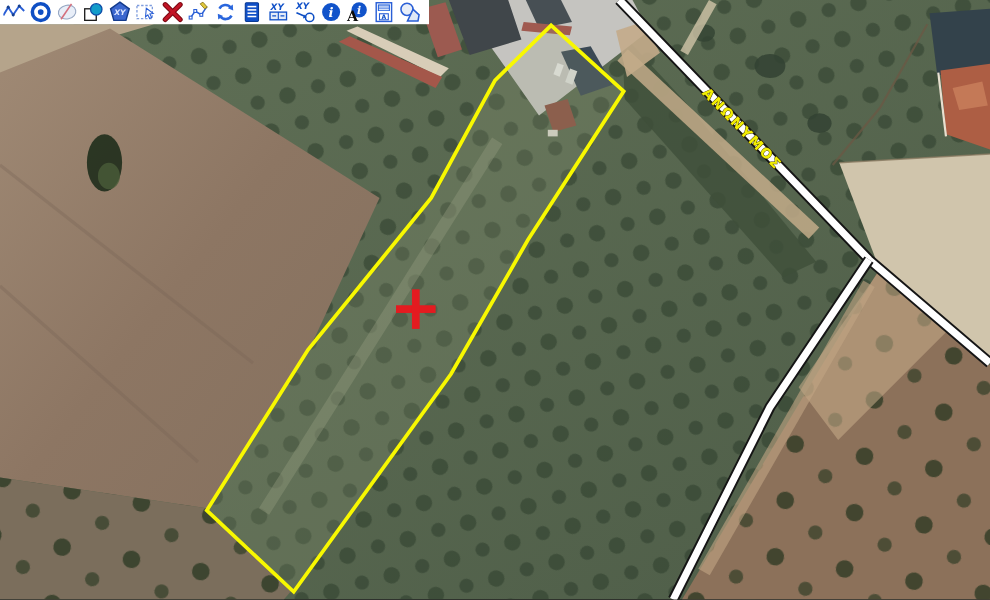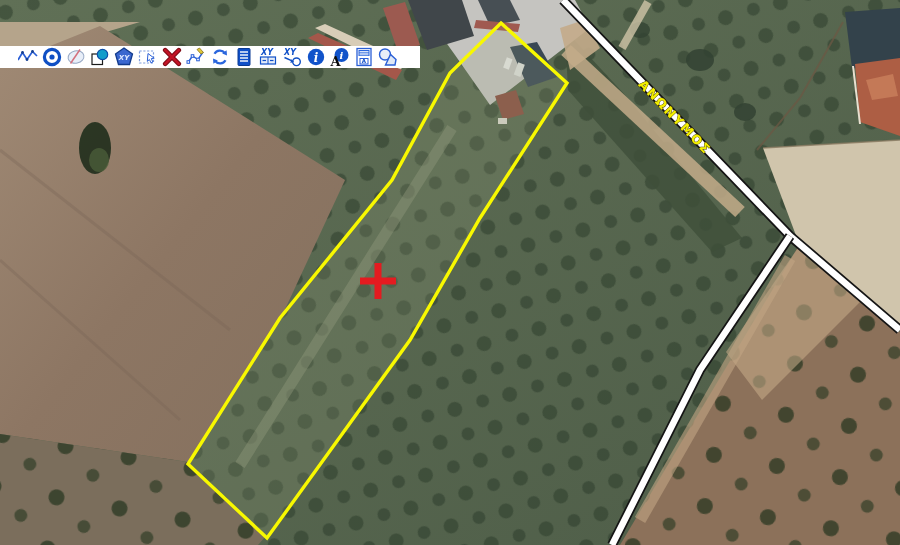--- a/index.html
+++ b/index.html
@@ -1,21 +1,21 @@
 <!DOCTYPE html>
 <html><head>
 <meta charset="utf-8">
 <style>
   html,body{margin:0;padding:0;background:#222;}
   .stage{position:relative;width:900px;height:545px;overflow:hidden;
          font-family:"DejaVu Sans","Liberation Sans",sans-serif;}
   .map-svg{position:absolute;inset:0;display:block;}
   
   .toolbar{position:absolute;top:0;left:0;height:22px;width:388px;background:#ffffff;
-           display:flex;align-items:center;padding:0 16px;gap:1px;z-index:10;margin-top:46px;}
+           display:flex;align-items:center;padding:0 1px;gap:1px;z-index:10;}
   .tbtn{width:23px;height:22px;display:flex;align-items:center;justify-content:center;
         cursor:pointer;flex:0 0 auto;}
   .tbtn svg{display:block;}
   .icon-text{font-family:"DejaVu Sans","Liberation Sans",sans-serif;}
   
   .parcel-fill{fill:rgba(150,158,124,0.20);stroke:none;}
   .parcel-outline{fill:none;stroke:#f8f800;stroke-width:3.4;stroke-linejoin:miter;}
   .marker-rect{fill:#e41b20;}
   .road-label{font-family:"DejaVu Sans","Liberation Sans",sans-serif;font-size:12.5px;
               font-weight:bold;letter-spacing:2px;fill:#f2ee00;stroke:#4a4000;

